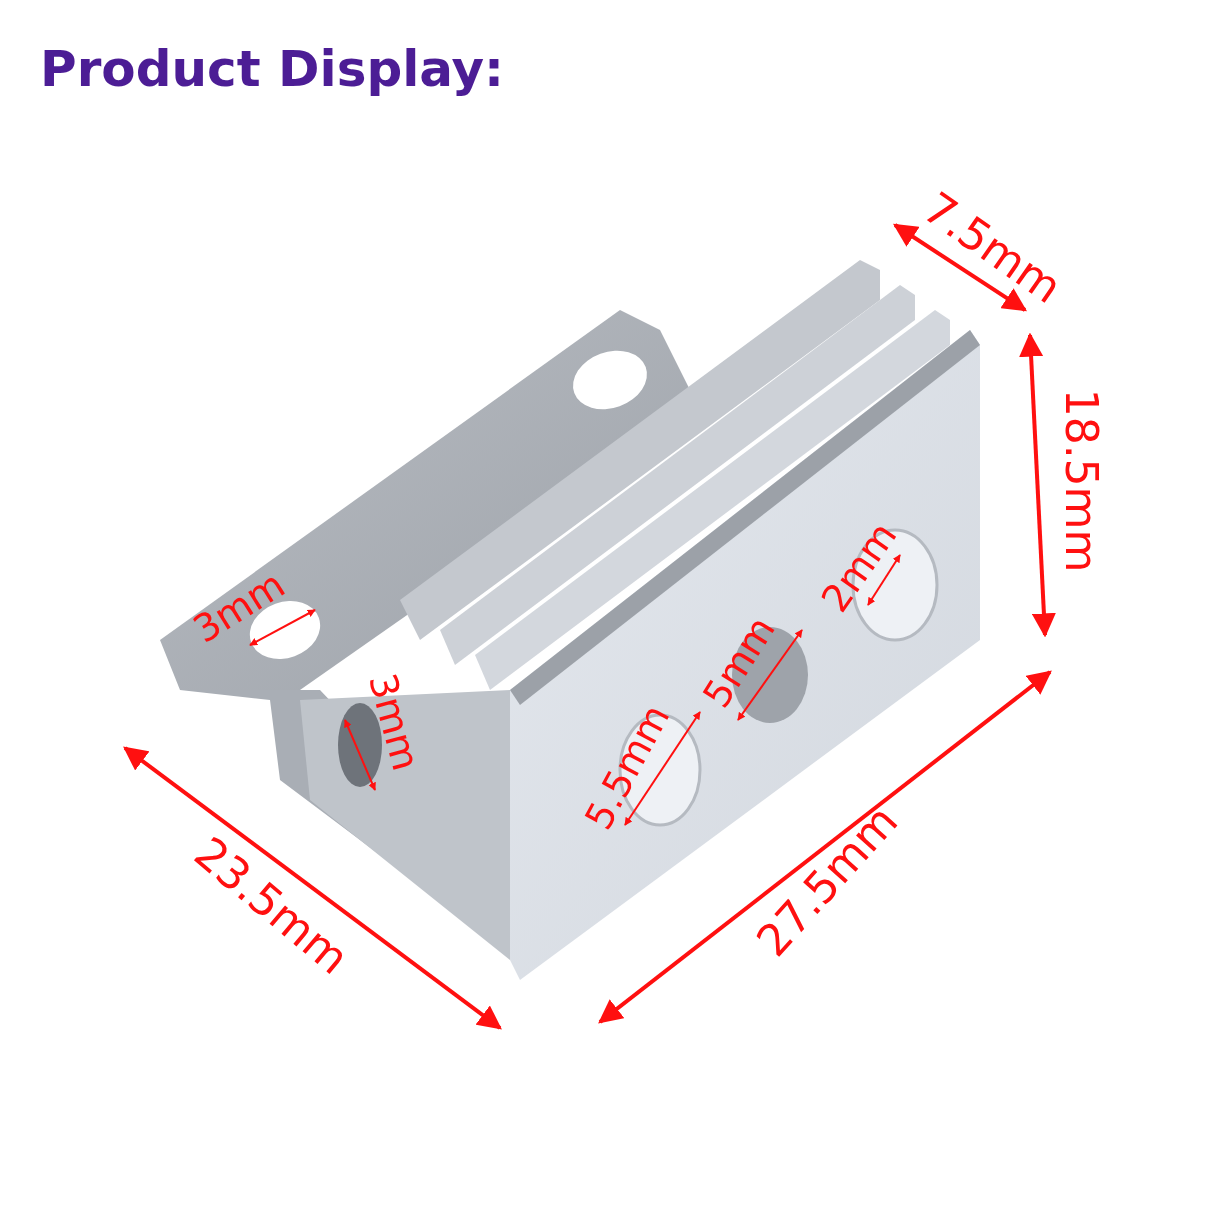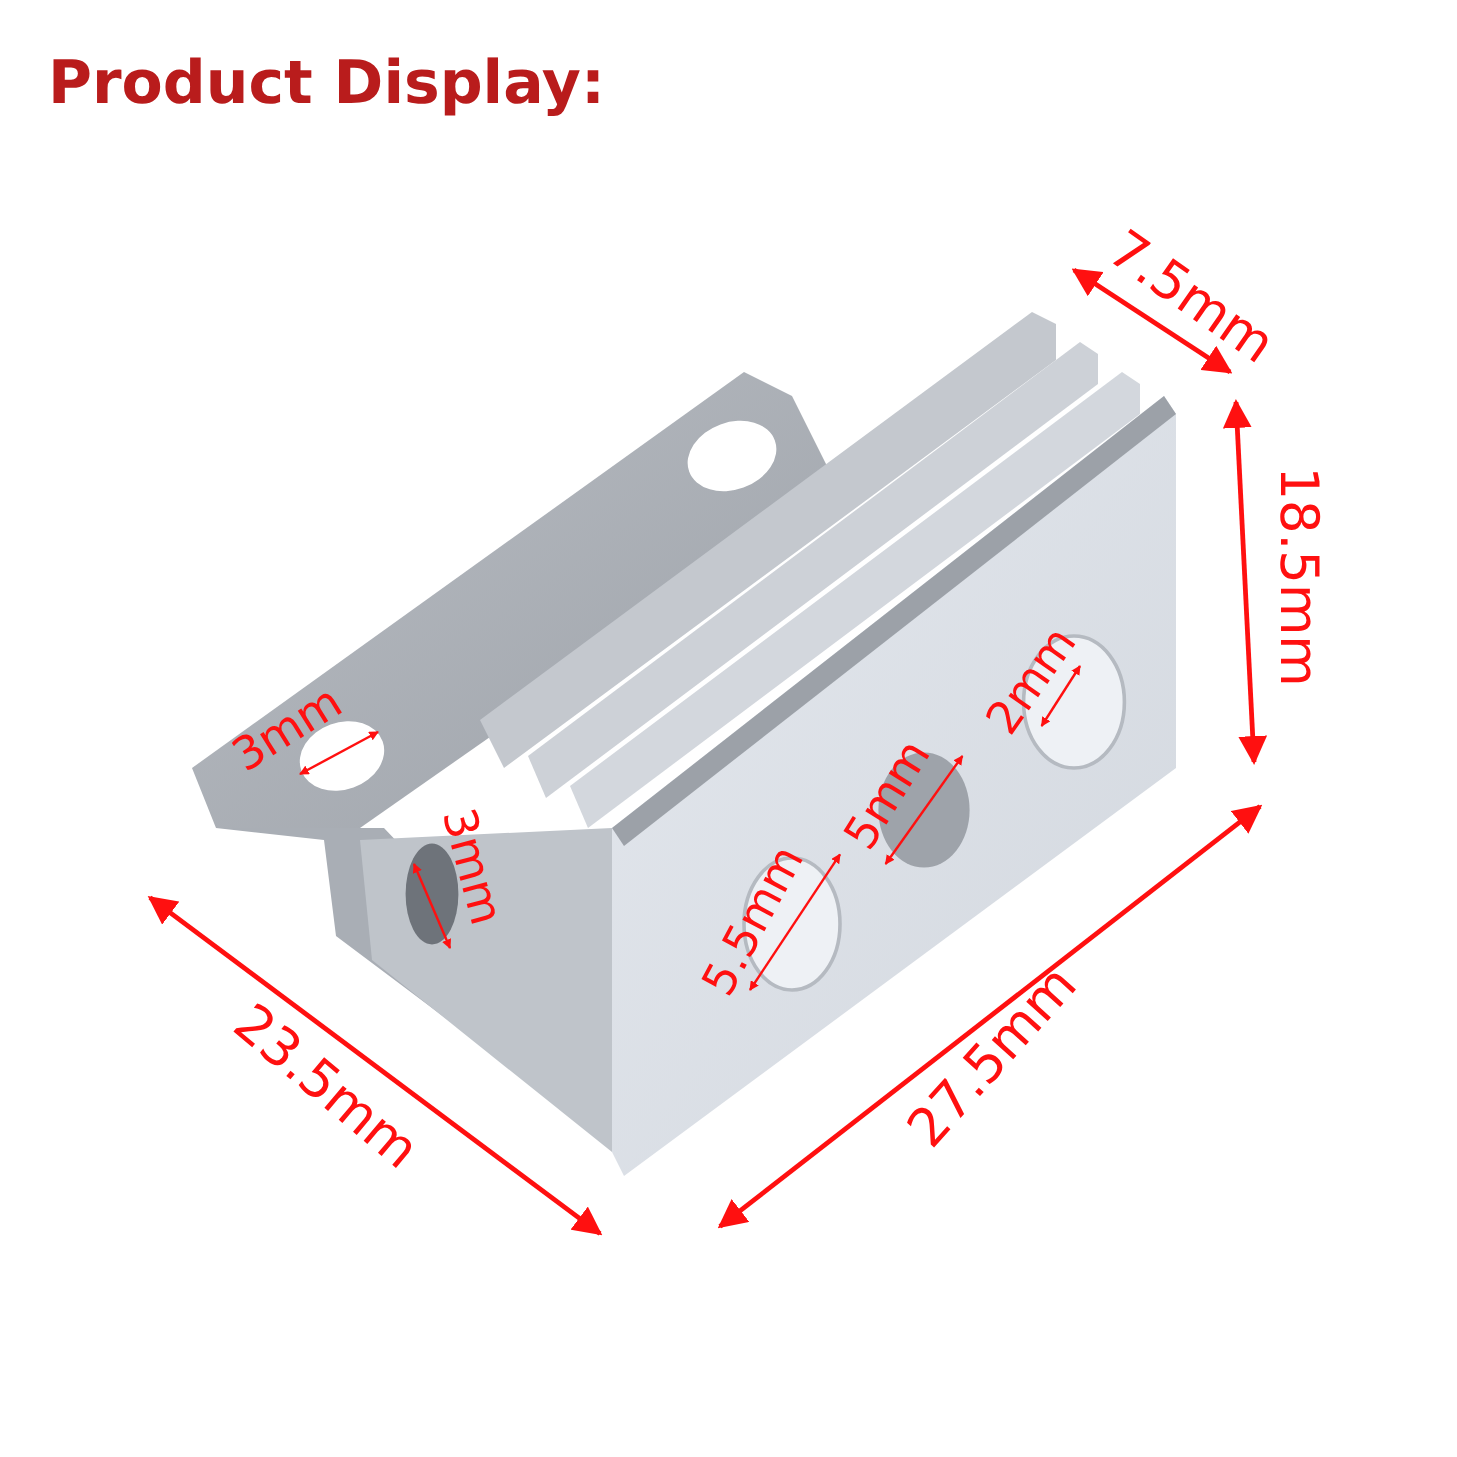--- a/index.html
+++ b/index.html
@@ -1,17 +1,17 @@
 <!DOCTYPE html>
 <html><head>
 <meta charset="utf-8">
 <style>
   html,body{margin:0;padding:0;background:#ffffff;}
   body{width:1214px;height:1214px;position:relative;overflow:hidden;font-family:"DejaVu Sans",sans-serif;}
-  .title{position:absolute;left:40px;top:40px;font-family:"DejaVu Sans",sans-serif;font-weight:bold;font-size:50px;color:#b91c1c;letter-spacing:0px;}
+  .title{position:absolute;left:40px;top:40px;font-family:"DejaVu Sans",sans-serif;font-weight:bold;font-size:50px;color:#4c1d95;letter-spacing:0px;}
   .photo{position:absolute;left:0;top:0;width:1214px;height:1214px;}
   .dim{position:absolute;color:#ff1010;font-family:"DejaVu Sans",sans-serif;white-space:nowrap;transform-origin:center center;}
   .big{font-size:44px;}
   .small{font-size:38px;}
 </style>
 </head>
 <body>
 
 <div class="title">Product Display:</div>
 

